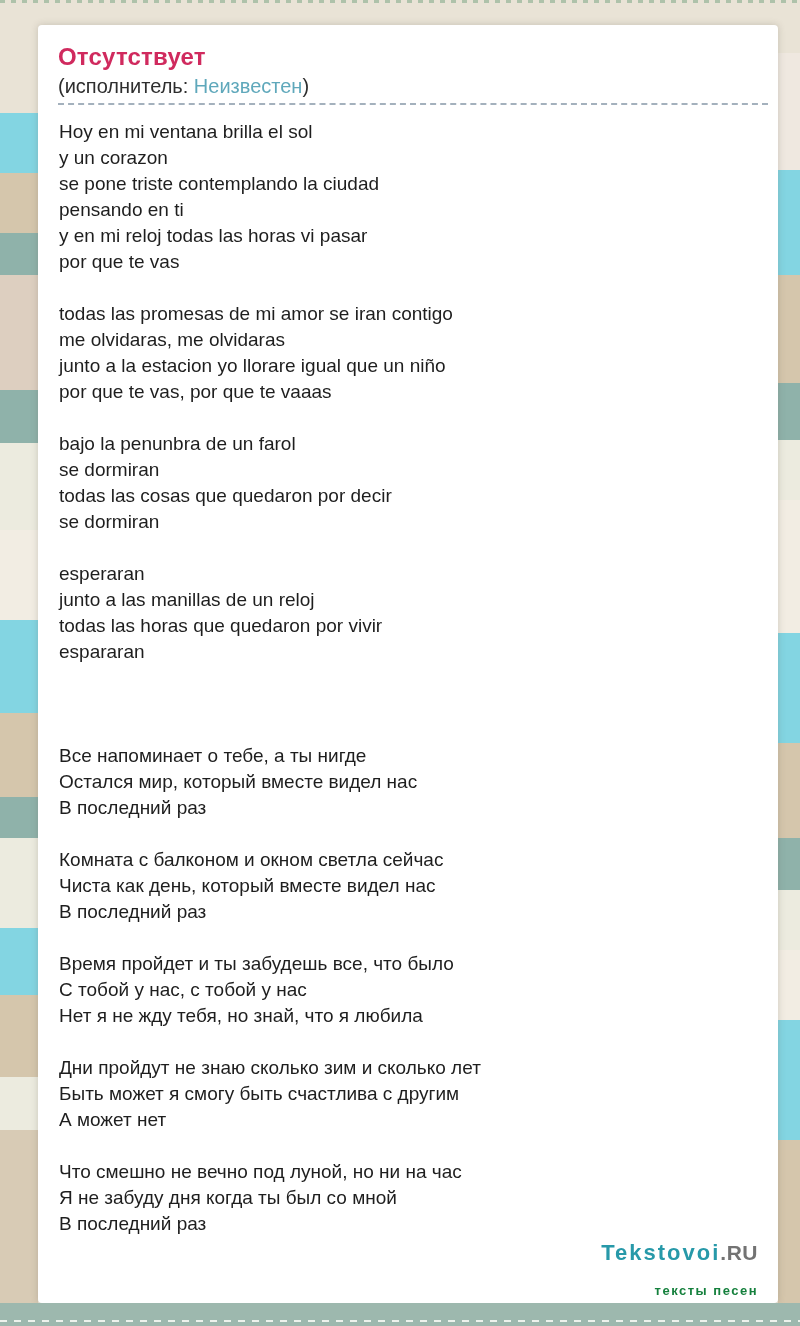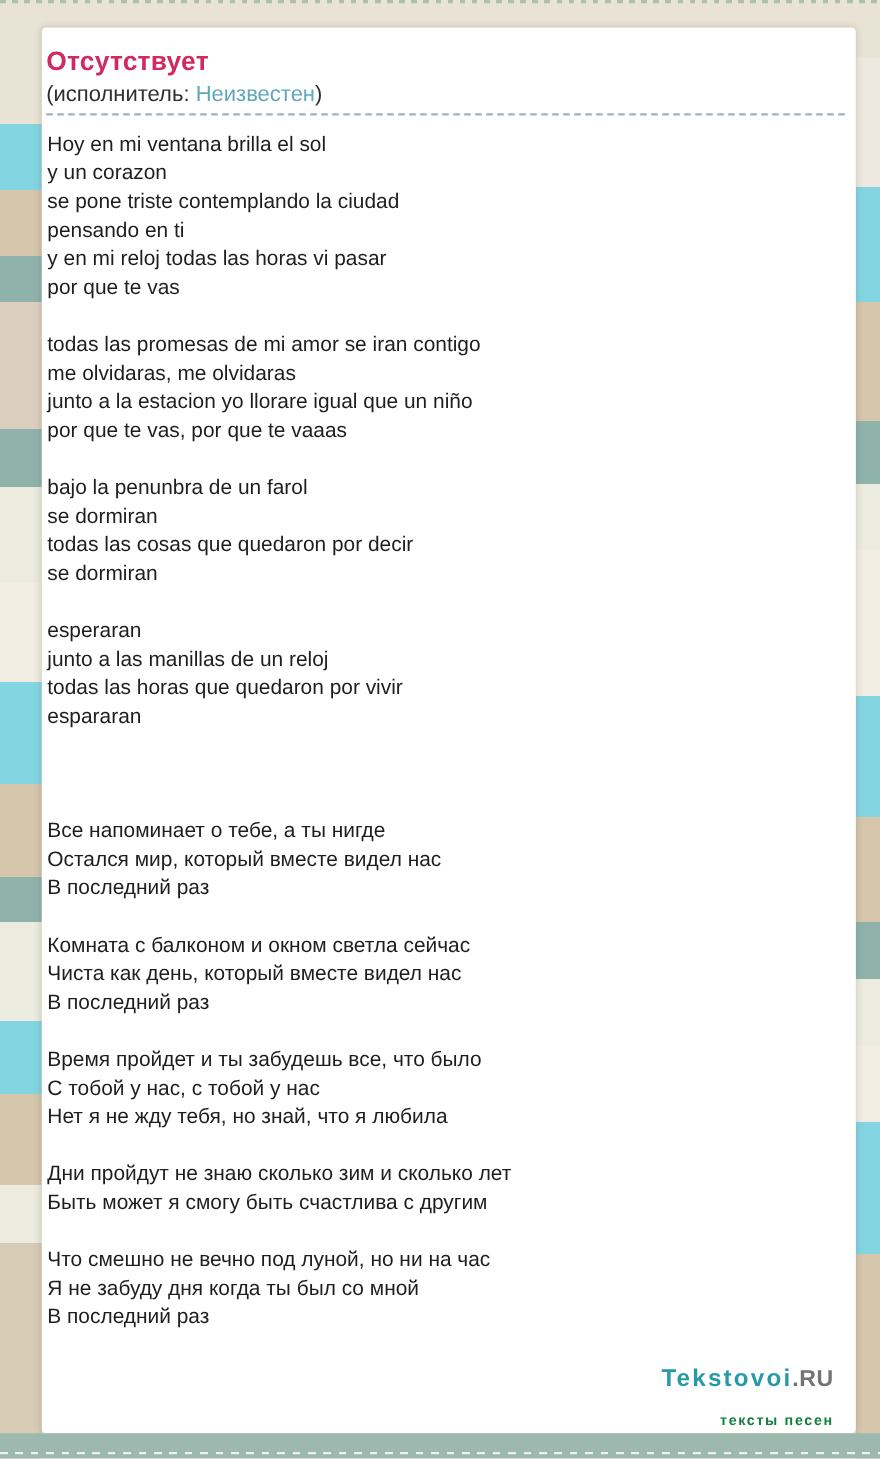--- a/index.html
+++ b/index.html
@@ -85,21 +85,21 @@
     position: absolute;
     left: 38px;
     top: 25px;
     width: 740px;
     height: 1278px;
     background: #ffffff;
     border-radius: 4px;
     box-shadow: 0 0 7px rgba(90,85,70,0.25);
     z-index: 2;
     box-sizing: border-box;
-    padding: 18px 10px 0 4px;
+    padding: 18px 10px 0 20px;
   }
   .page-title {
     margin: 0;
     font-size: 24px;
     font-weight: bold;
     color: #d02a5e;
     line-height: 1.15;
     letter-spacing: 0.2px;
   }
   .artist-line {
@@ -202,20 +202,21 @@
       <div class="lyric-line">Комната с балконом и окном светла сейчас</div>
       <div class="lyric-line">Чиста как день, который вместе видел нас</div>
       <div class="lyric-line">В последний раз</div>
       <div class="lyric-line">&nbsp;</div>
       <div class="lyric-line">Время пройдет и ты забудешь все, что было</div>
       <div class="lyric-line">С тобой у нас, с тобой у нас</div>
       <div class="lyric-line">Нет я не жду тебя, но знай, что я любила</div>
       <div class="lyric-line">&nbsp;</div>
       <div class="lyric-line">Дни пройдут не знаю сколько зим и сколько лет</div>
       <div class="lyric-line">Быть может я смогу быть счастлива с другим</div>
+      <div class="lyric-line">А может нет</div>
       <div class="lyric-line">&nbsp;</div>
       <div class="lyric-line">Что смешно не вечно под луной, но ни на час</div>
       <div class="lyric-line">Я не забуду дня когда ты был со мной</div>
       <div class="lyric-line">В последний раз</div>
     </div>
 
   <div class="site-logo">
     <div><span class="logo-text">Tekstovoi</span><span class="logo-domain">.RU</span></div>
     <div class="logo-tagline">тексты песен</div>
   </div>

